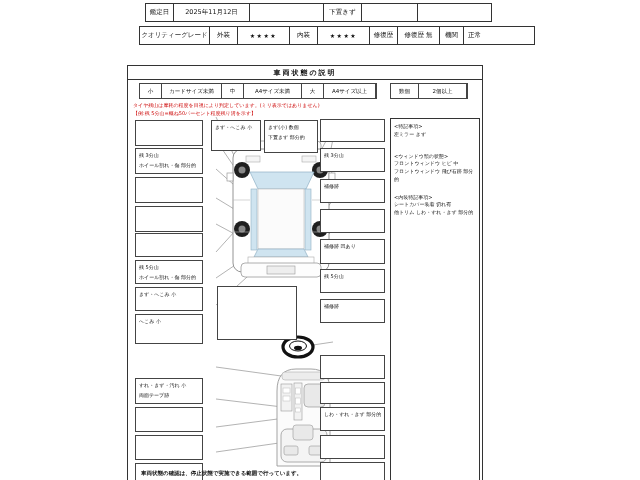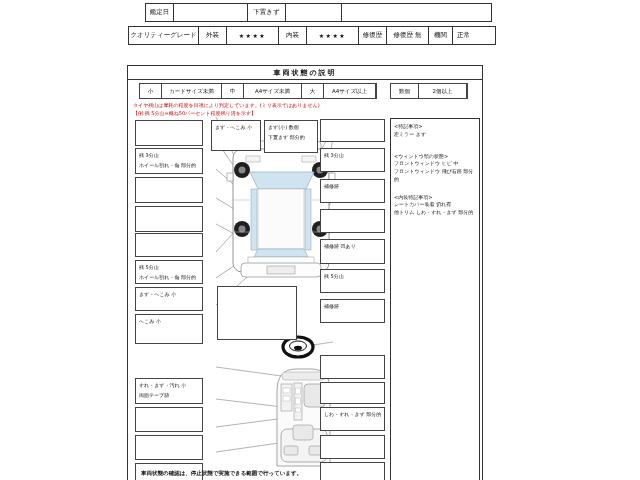--- a/index.html
+++ b/index.html
@@ -33,27 +33,28 @@
   .footer{position:absolute;left:141px;top:470px;font-size:5.5px;font-weight:bold;color:#111;z-index:2;white-space:nowrap;}
   svg.overlay{position:absolute;left:0;top:0;z-index:1;}
 </style>
 </head>
 <body>
 
 <div class="page">
 
   <div class="tbl" style="left:145px;top:3px;width:347px;height:19px">
     <div class="cell" style="width:28px">鑑定日</div>
+    <div class="cell" style="width:76px">2025年11月12日</div>
     <div class="cell" style="width:74px"></div>
     <div class="cell" style="width:38px">下置きず</div>
     <div class="cell" style="width:56px"></div>
     <div class="cell" style="width:73px"></div>
   </div>
 
-  <div class="tbl" style="left:128px;top:26px;width:368px;height:19px">
+  <div class="tbl" style="left:139px;top:26px;width:396px;height:19px">
     <div class="cell" style="width:70px">クオリティーグレード</div>
     <div class="cell" style="width:28px">外装</div>
     <div class="cell stars" style="width:52px">★★★★</div>
     <div class="cell" style="width:28px">内装</div>
     <div class="cell stars" style="width:52px">★★★★</div>
     <div class="cell" style="width:28px">修復歴</div>
     <div class="cell" style="width:42px">修復歴 無</div>
     <div class="cell" style="width:24px">機関</div>
     <div class="cell" style="width:21px">正常</div>
   </div>

